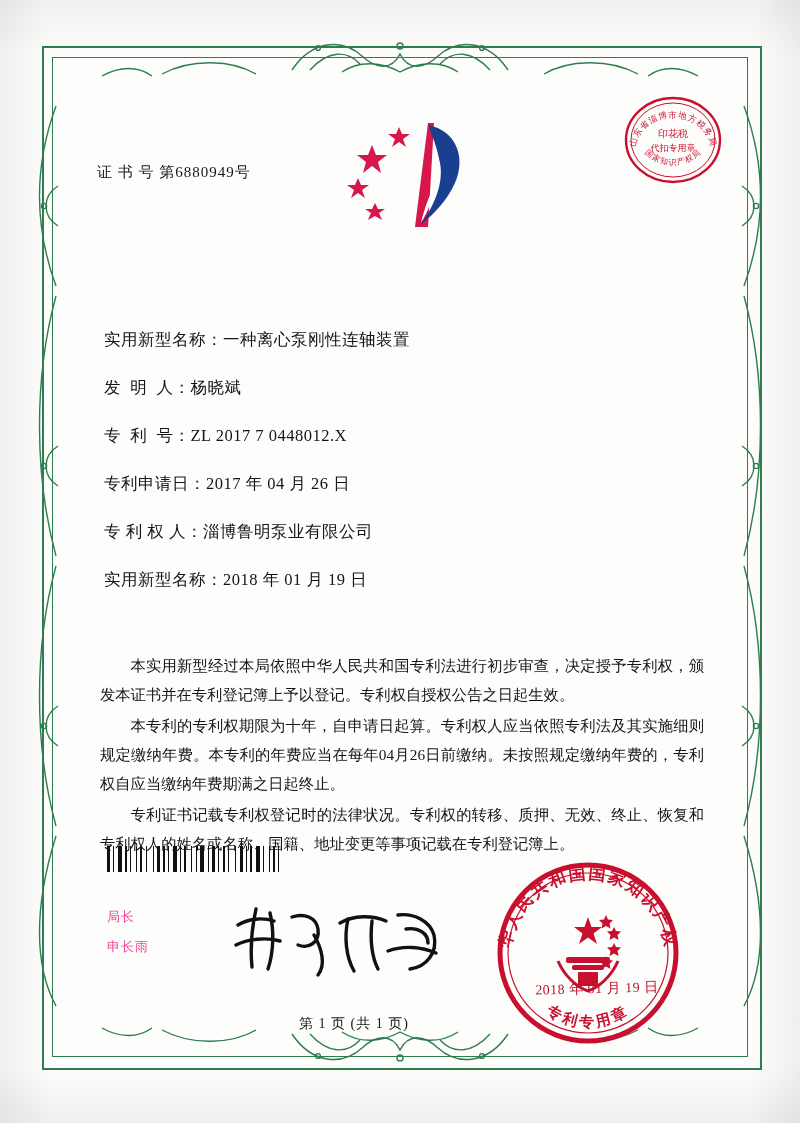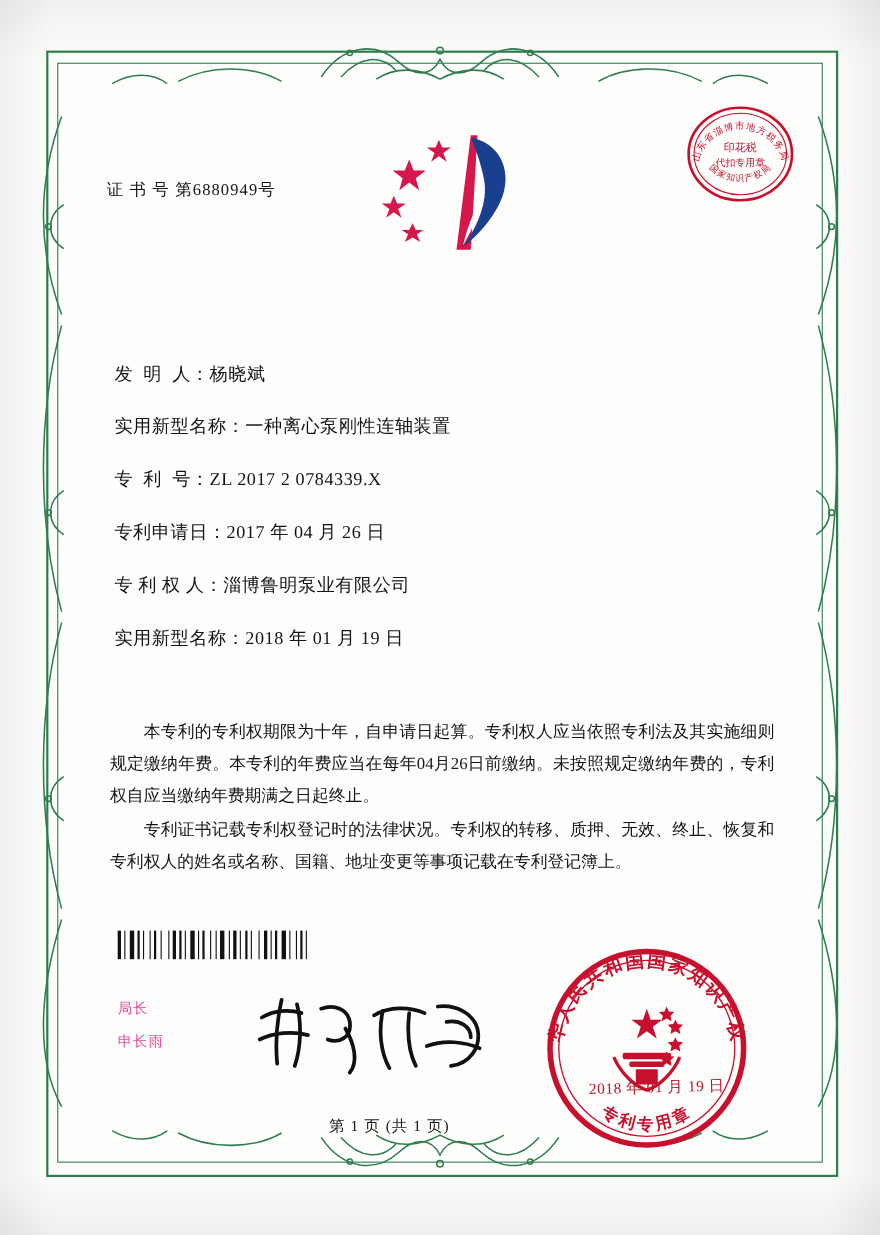--- a/index.html
+++ b/index.html
@@ -318,46 +318,47 @@
       <polygon points="33,88 36,94 43,94 37,98 40,105 33,101 26,105 29,98 23,94 30,94"></polygon>
     </g>
     <path d="M73 112 L86 8 L92 8 L86 112 Z" fill="#d6174b"></path>
     <path d="M86 10 C 116 16, 126 46, 110 74 C 100 92, 86 104, 78 110 C 92 92, 102 68, 98 48 C 95 32, 90 20, 86 10 Z" fill="#1b3f8f"></path>
     <path d="M79 108 C 86 96, 93 80, 96 64 C 88 78, 82 94, 79 108 Z" fill="#ffffff"></path>
   </svg>
 
 
   <div class="fields">
     <div class="field-row">
+      <span class="field-label">实用新型名称：</span>
+      <span class="field-value">一种离心泵刚性连轴装置</span>
+    </div>
+    <div class="field-row">
       <span class="field-label">发  明  人：</span>
       <span class="field-value">杨晓斌</span>
     </div>
     <div class="field-row">
-      <span class="field-label">实用新型名称：</span>
-      <span class="field-value">一种离心泵刚性连轴装置</span>
-    </div>
-    <div class="field-row">
       <span class="field-label">专  利  号：</span>
-      <span class="field-value">ZL 2017 2 0784339.X</span>
+      <span class="field-value">ZL 2017 7 0448012.X</span>
     </div>
     <div class="field-row">
       <span class="field-label">专利申请日：</span>
       <span class="field-value">2017 年 04 月 26 日</span>
     </div>
     <div class="field-row">
       <span class="field-label">专 利 权 人：</span>
       <span class="field-value">淄博鲁明泵业有限公司</span>
     </div>
     <div class="field-row">
       <span class="field-label">实用新型名称：</span>
       <span class="field-value">2018 年 01 月 19 日</span>
     </div>
   </div>
 
   <div class="body-text">
+    <p>本实用新型经过本局依照中华人民共和国专利法进行初步审查，决定授予专利权，颁发本证书并在专利登记簿上予以登记。专利权自授权公告之日起生效。</p>
     <p>本专利的专利权期限为十年，自申请日起算。专利权人应当依照专利法及其实施细则规定缴纳年费。本专利的年费应当在每年04月26日前缴纳。未按照规定缴纳年费的，专利权自应当缴纳年费期满之日起终止。</p>
     <p>专利证书记载专利权登记时的法律状况。专利权的转移、质押、无效、终止、恢复和专利权人的姓名或名称、国籍、地址变更等事项记载在专利登记簿上。</p>
   </div>
 
   <div class="barcode" id="barcode">
       <i style="width: 3px; margin-right: 1px;"></i>
       <i style="width: 1px; margin-right: 1px; background: transparent;"></i>
       <i style="width: 1px; margin-right: 1px;"></i>
       <i style="width: 2px; margin-right: 1px; background: transparent;"></i>
       <i style="width: 4px; margin-right: 1px;"></i>

